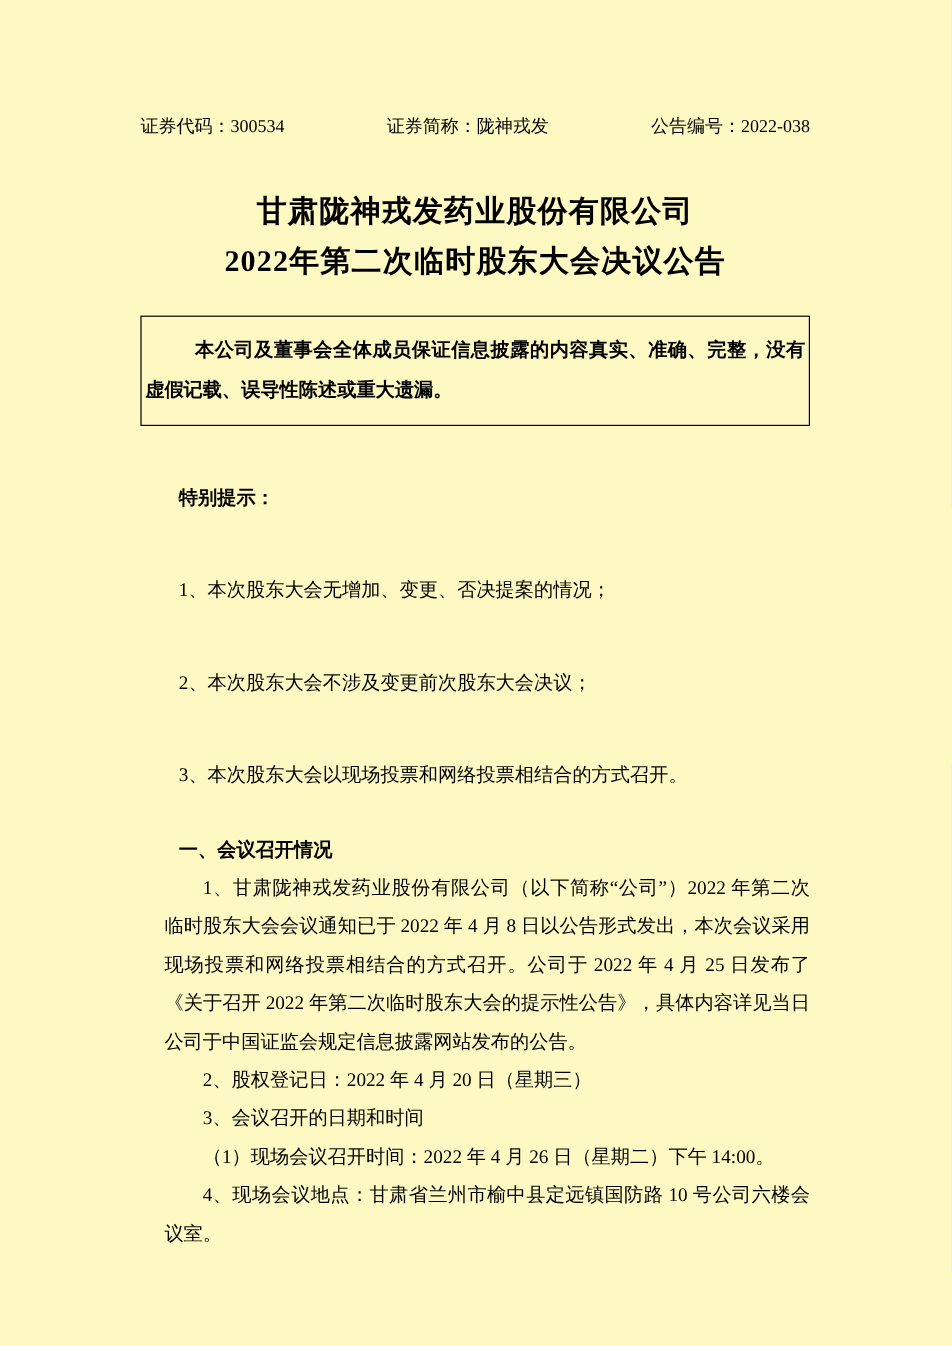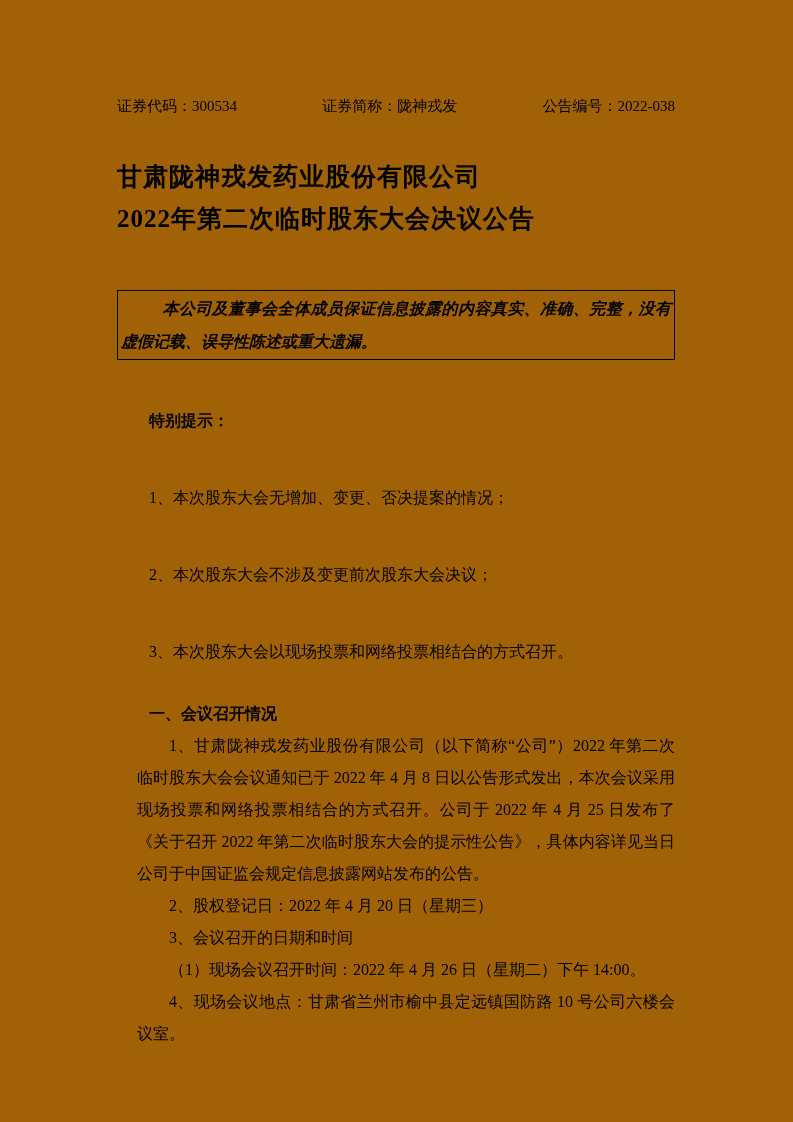--- a/index.html
+++ b/index.html
@@ -1,21 +1,21 @@
 <!DOCTYPE html>
 <html><head>
 <meta charset="utf-8">
 <style>
   * { box-sizing: border-box; margin: 0; padding: 0; }
   html, body { background: #e9e9e9; }
   .page {
     position: relative;
     width: 793px;
     height: 1122px;
-    background: #a16207;
+    background: #fef9c3;
     margin: 0 auto;
     font-family: "Liberation Serif", "DejaVu Serif", serif;
     color: #000000;
     overflow: hidden;
   }
   .content {
     position: absolute;
     left: 117px;
     top: 0;
     width: 558px;
@@ -23,30 +23,30 @@
   .doc-header {
     padding-top: 96px;
     display: flex;
     justify-content: space-between;
     font-size: 15px;
     line-height: 20px;
     white-space: nowrap;
   }
   .doc-title {
     margin-top: 40px;
+    text-align: center;
     font-weight: bold;
     font-size: 25px;
     line-height: 42px;
     letter-spacing: 1px;
   }
   .disclaimer-box {
-    margin-top: 50px;
+    margin-top: 23px;
     border: 1.5px solid #000000;
-    padding: 1px 3px;
-    font-style: italic;
+    padding: 12px 3px;
   }
   .disclaimer-box p {
     font-weight: bold;
     font-size: 16px;
     line-height: 33px;
     text-indent: 2.6em;
     text-align: justify;
   }
   .special-notice {
     margin-top: 35px;

